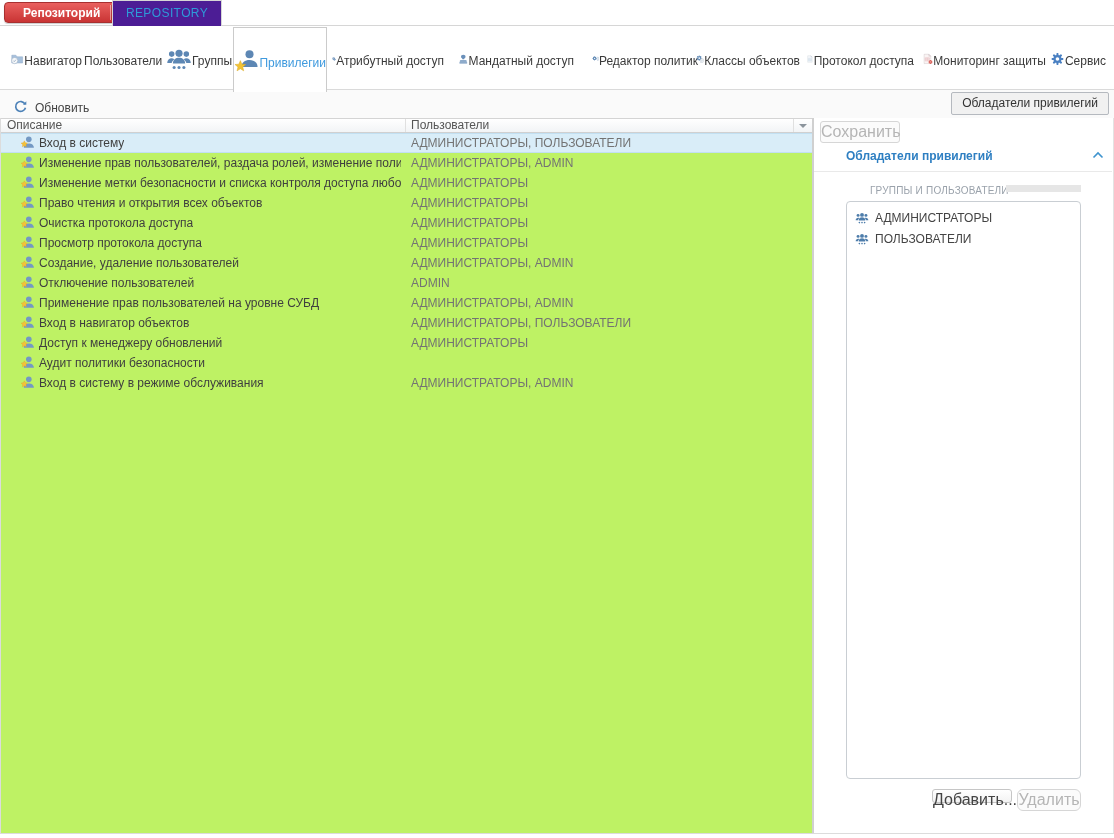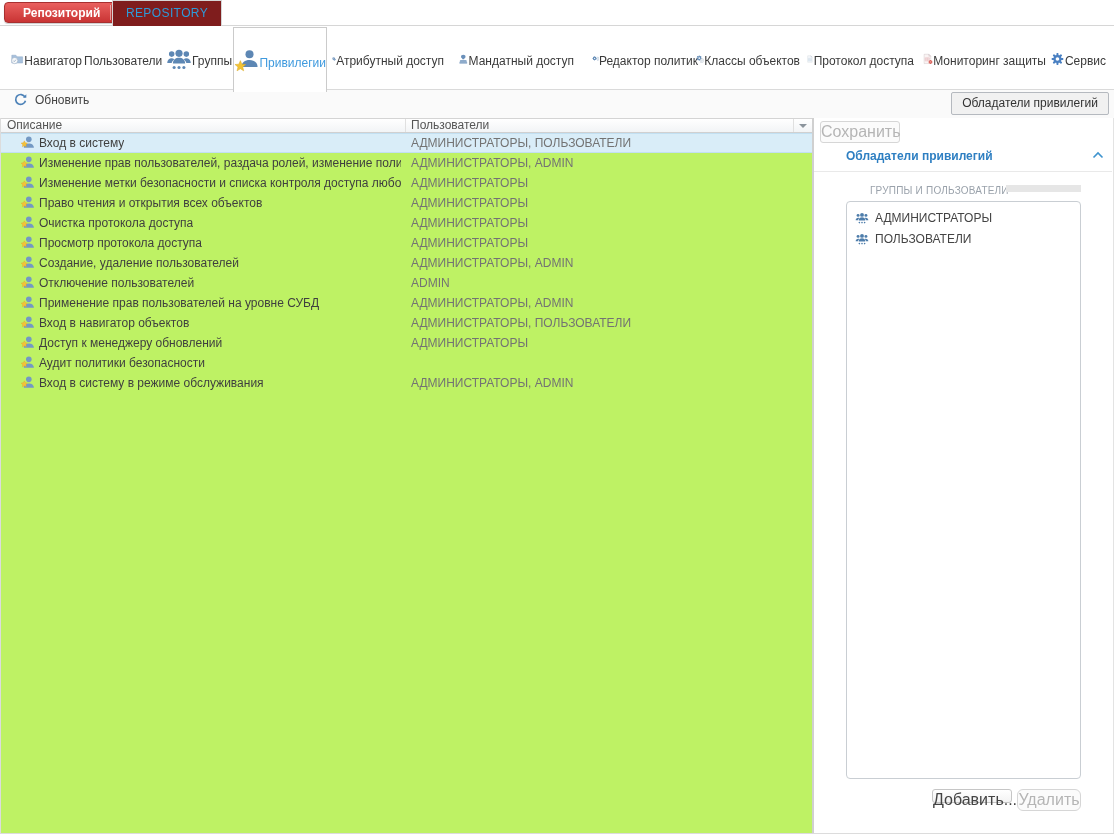--- a/index.html
+++ b/index.html
@@ -6,33 +6,33 @@
   html,body { background:#fff; }
   body { font-family:"Liberation Sans", sans-serif; }
   .window { position:relative; width:1114px; height:838px; background:#fff; font-size:12px; color:#3f3f3f; overflow:hidden; }
 
   
   .tabstrip { position:absolute; top:0; left:0; right:0; height:26px; background:#fff; border-bottom:1px solid #d6d6d6; z-index:1; }
   .app-btn { position:absolute; left:4px; top:2px; height:21px; display:flex; align-items:center; background:linear-gradient(#e9605e,#c93434); border:1px solid #a83030; border-radius:4px; color:#fff; font-weight:bold; cursor:pointer; box-shadow:0 1px 1px rgba(0,0,0,.2); }
   .app-btn .lbl { padding:0 10px 0 18px; }
   .app-btn .split { width:1px; height:15px; background:rgba(255,255,255,.45); box-shadow:1px 0 0 rgba(0,0,0,.15); }
   .app-btn .caret { margin:0 8px; width:0; height:0; border-left:4px solid transparent; border-right:4px solid transparent; border-top:4px solid #fff; }
-  .doc-tab { position:absolute; left:112px; top:0; width:110px; height:27px; background:#7f1d1d; border:1px solid #d6d6d6; border-bottom:none; z-index:2; text-align:center; line-height:25px; color:#2e9ad8; letter-spacing:.4px; cursor:pointer; }
+  .doc-tab { position:absolute; left:112px; top:0; width:110px; height:27px; background:#4c1d95; border:1px solid #d6d6d6; border-bottom:none; z-index:2; text-align:center; line-height:25px; color:#2e9ad8; letter-spacing:.4px; cursor:pointer; }
 
   
   .ribbon { position:absolute; top:26px; left:0; right:0; height:64px; background:#fff; border-bottom:1px solid #dadada; z-index:1; }
   .ritem { position:absolute; top:3px; height:60px; display:flex; flex-direction:row; align-items:center; justify-content:flex-start; cursor:pointer; color:#3a3a3a; }
   .ritem svg { display:block; height:34px; }
   .ritem .rlabel { margin-top:3px; line-height:14px; white-space:nowrap; }
   .ritem.selected { top:1px; height:65px; border:1px solid #cbcbcb; border-bottom:none; background:#fff; z-index:3; padding-top:2px; }
   .ritem.selected .rlabel { color:#3f9ade; }
 
   
   .toolbar { position:absolute; top:90px; left:0; right:0; height:28px; background:#fafafa; }
-  .refresh-btn { position:absolute; left:6px; top:3px; height:22px; display:flex; align-items:flex-start; gap:7px; padding:0 7px; color:#444; cursor:pointer; border-radius:2px; }
+  .refresh-btn { position:absolute; left:6px; top:3px; height:22px; display:flex; align-items:flex-end; gap:7px; padding:0 7px; color:#444; cursor:pointer; border-radius:2px; }
   .holders-btn { position:absolute; right:5px; top:2px; height:23px; line-height:21px; padding:0 10px; border:1px solid #b5b9bf; background:#f1f1f1; border-radius:2px; color:#333; cursor:pointer; }
 
   
   .grid { position:absolute; left:0; top:118px; width:813px; height:715px; background:#bef264; border-left:1px solid #dcdcdc; border-right:1px solid #d0d0d0; }
   .grid-header { position:relative; height:15px; background:linear-gradient(#ffffff,#f2f4f6); border-top:1px solid #d4d4d4; border-bottom:1px solid #d0d0d0; color:#555; }
   .hcell { position:absolute; top:0; line-height:13px; cursor:pointer; white-space:nowrap; }
   .hcell-desc { left:6px; }
   .hcell-users { left:410px; }
   .hsep { position:absolute; top:0; bottom:0; width:1px; background:#e0e0e0; }
   .harrow { position:absolute; left:793px; top:0; bottom:0; width:18px; cursor:pointer; display:flex; align-items:center; justify-content:center; }

